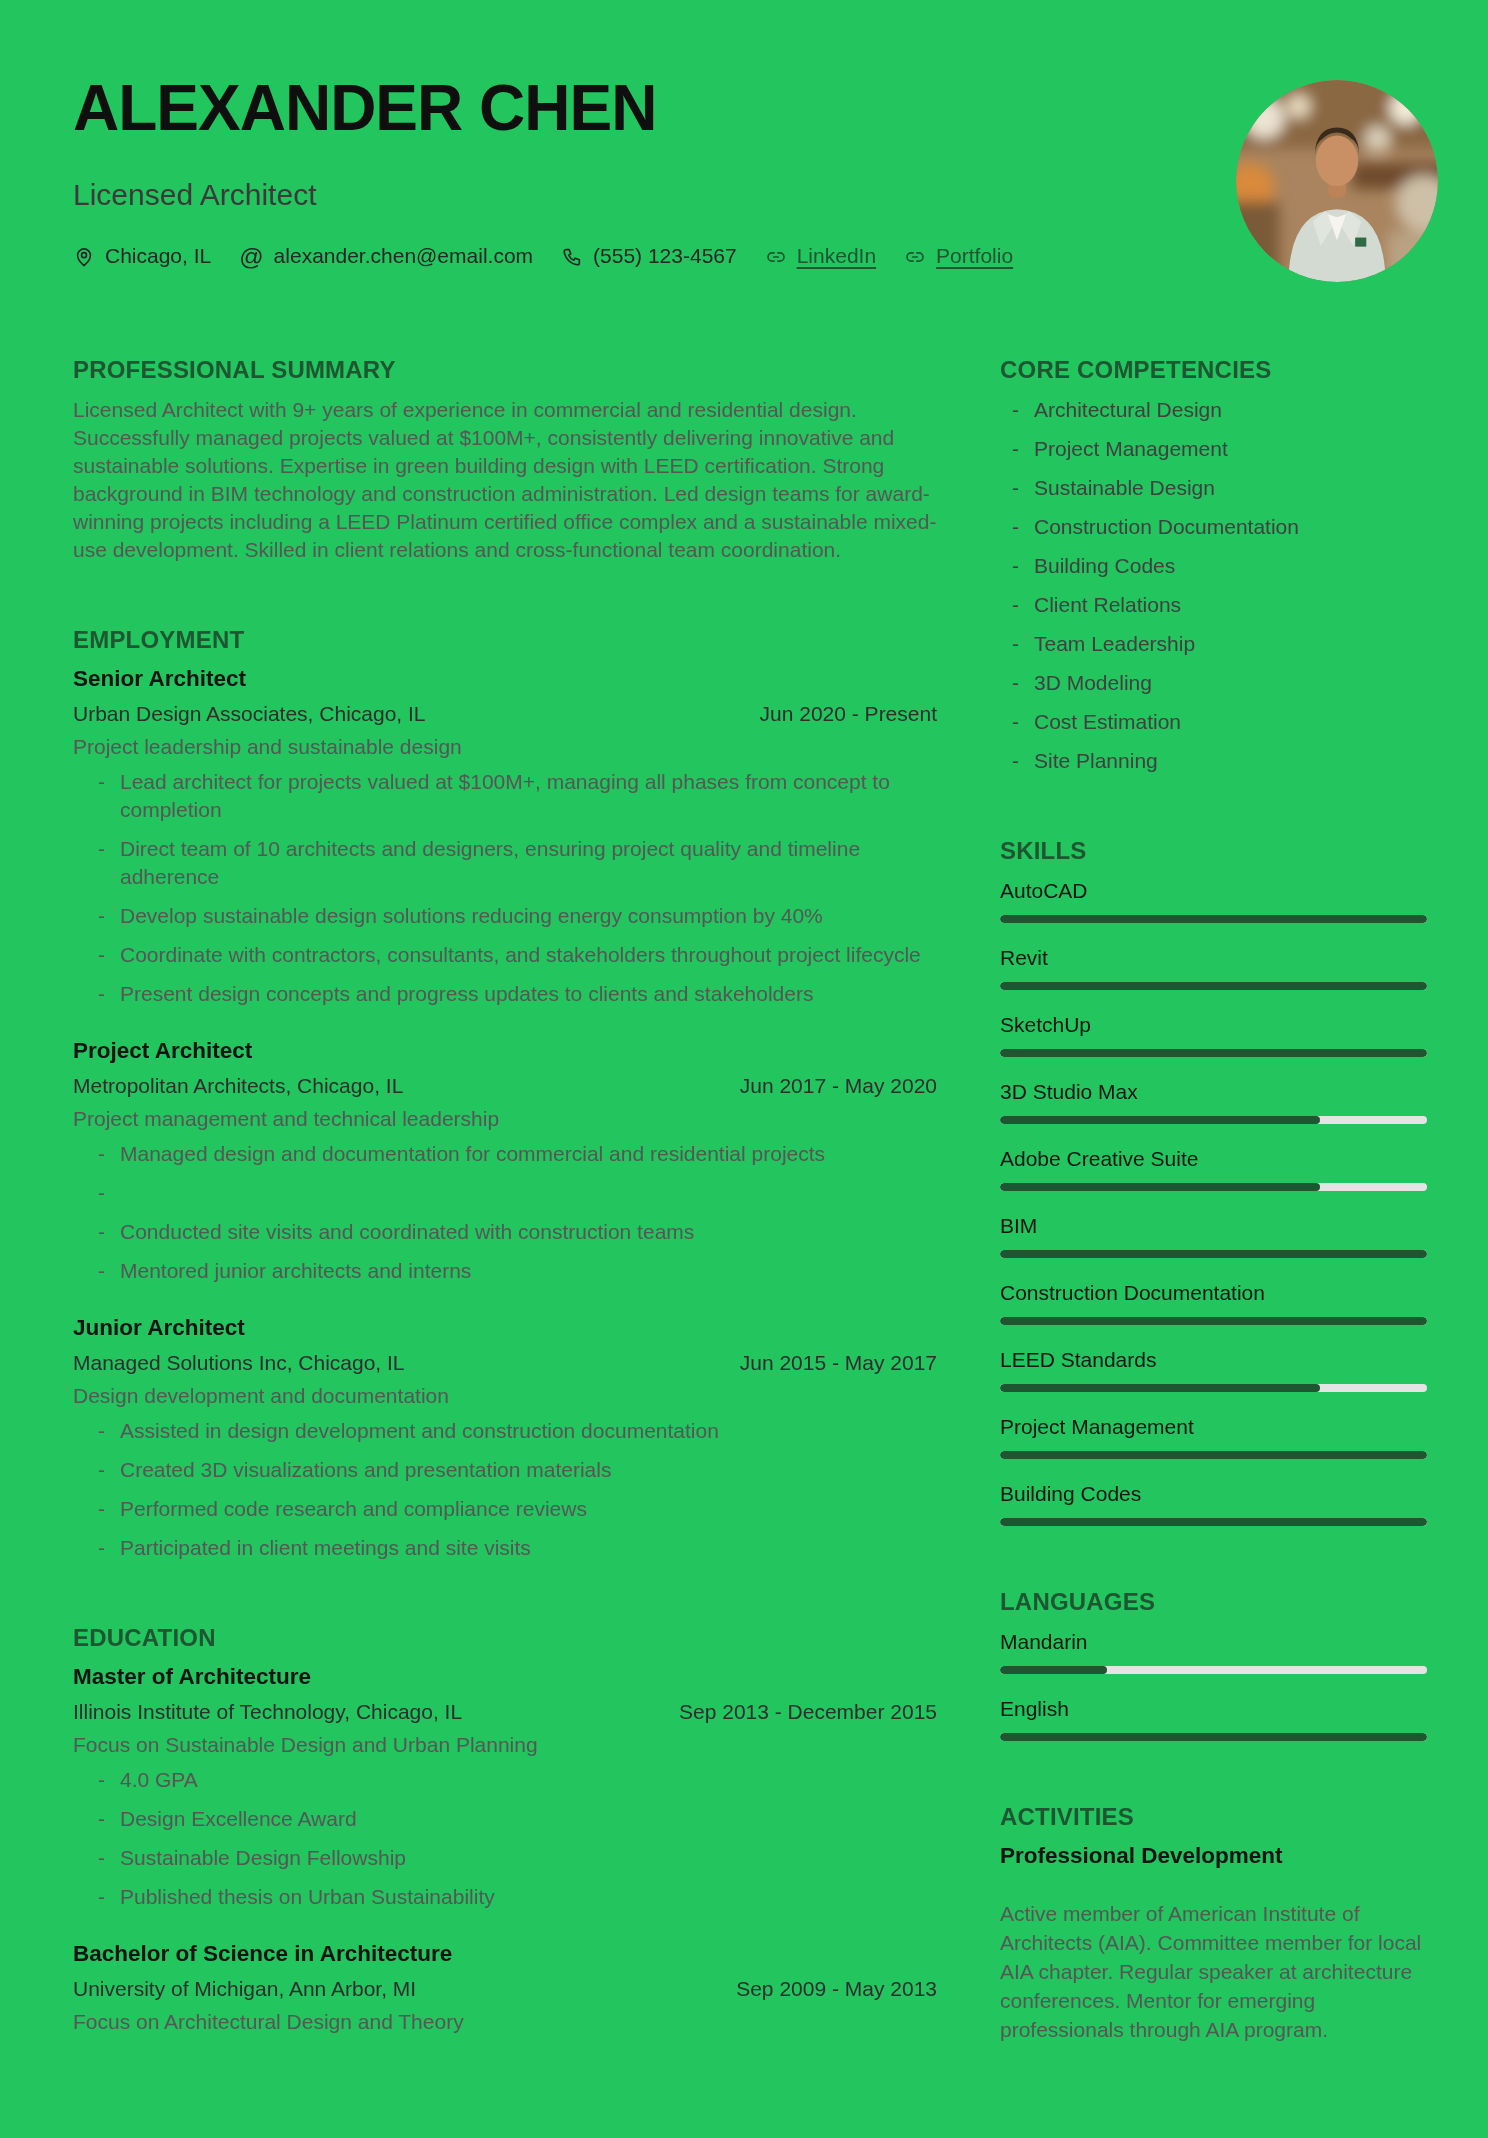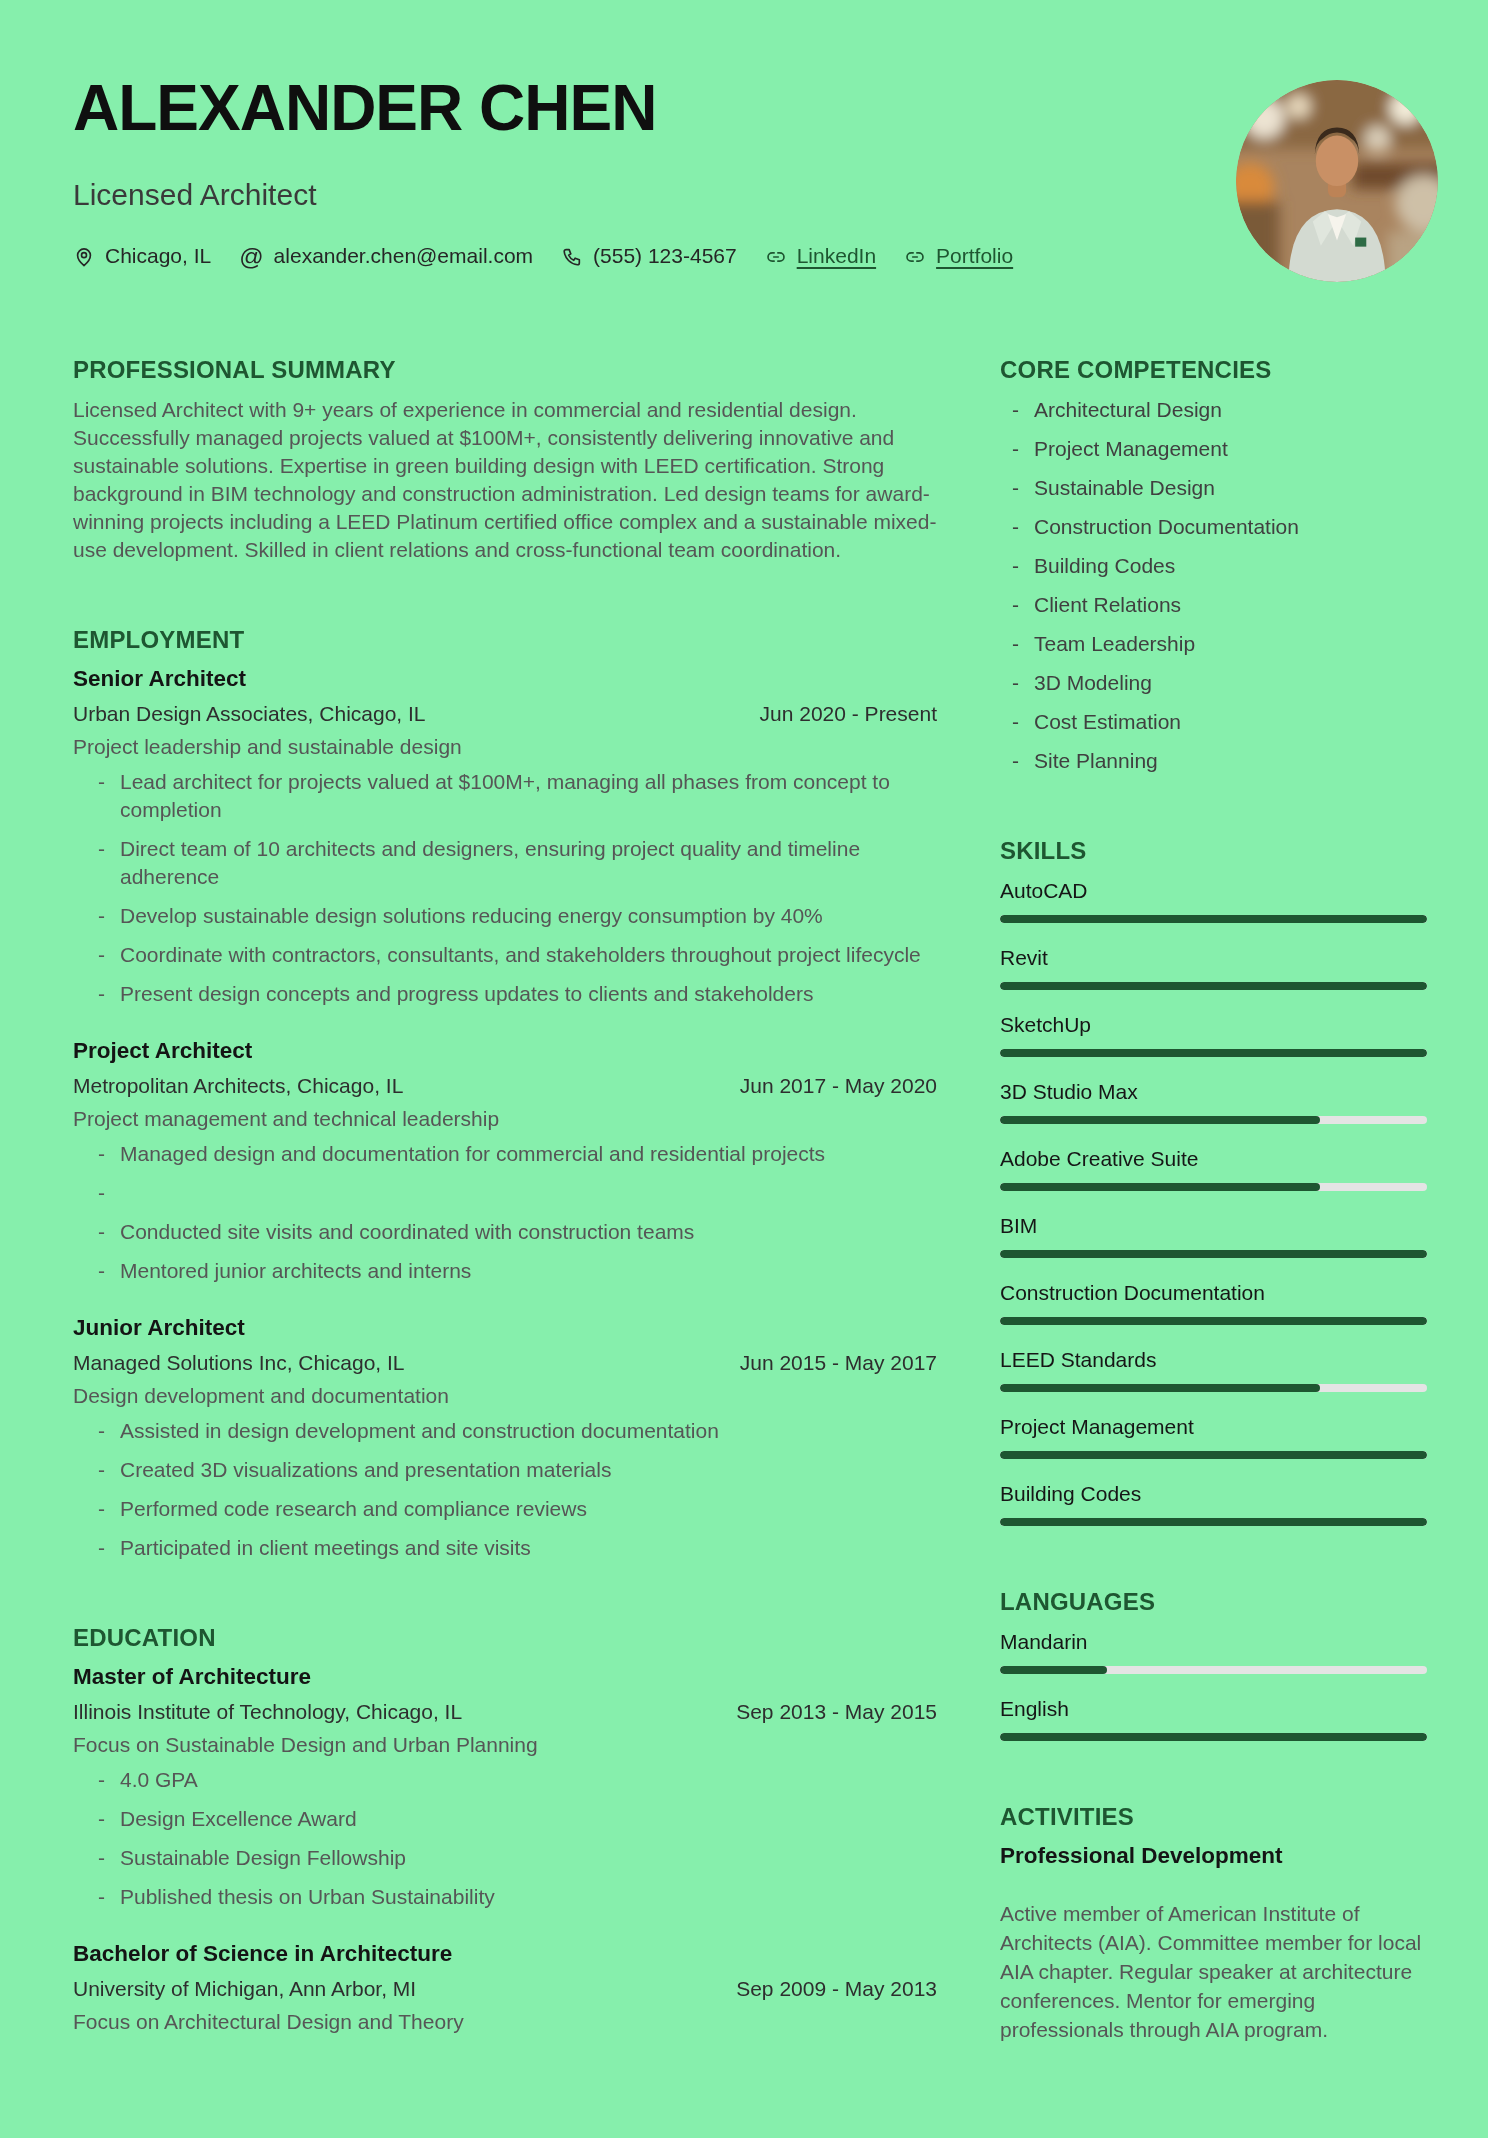--- a/index.html
+++ b/index.html
@@ -1,19 +1,19 @@
 <!DOCTYPE html>
 <html><head>
 <meta charset="utf-8">
 <style>
   * { box-sizing: border-box; }
   html,body { margin:0; padding:0; background:#ffffff; }
   .page {
     position:relative; width:1488px; height:2138px; margin:0 auto;
-    background:#86efac; overflow:hidden;
+    background:#22c55e; overflow:hidden;
     font-family:"Liberation Sans", sans-serif; color:#2e2e2e;
     padding:75px 61px 0 73px;
   }
   
   .header { position:relative; }
   .name { margin:0; font-size:64px; line-height:1.05; font-weight:800; letter-spacing:-1px; color:#0f0f0f; }
   .subtitle { margin-top:36px; font-size:30px; color:#3a3a3a; }
   .contact-row { margin-top:32px; display:flex; align-items:center; gap:28px; font-size:21px; color:#262626; }
   .contact-item { display:flex; align-items:flex-end; gap:10px; white-space:nowrap; }
   .contact-item svg { width:22px; height:22px; stroke:#262626; fill:none; stroke-width:1.8; stroke-linecap:round; stroke-linejoin:round; }
@@ -251,21 +251,21 @@
       </section>
 
       <section class="section">
         <h2 class="section-heading">EDUCATION</h2>
         <div>
 
             <div class="job">
               <div class="job-title">Master of Architecture</div>
               <div class="company-row">
                 <span class="company">Illinois Institute of Technology, Chicago, IL</span>
-                <span class="dates">Sep 2013 - May 2015</span>
+                <span class="dates">Sep 2013 - December 2015</span>
               </div>
               <div class="job-desc">Focus on Sustainable Design and Urban Planning</div>
               <div class="bullets">
 
                   <div class="bullet">
                     <span class="dash">-</span>
                     <span>4.0 GPA</span>
                   </div>
 
                   <div class="bullet">

